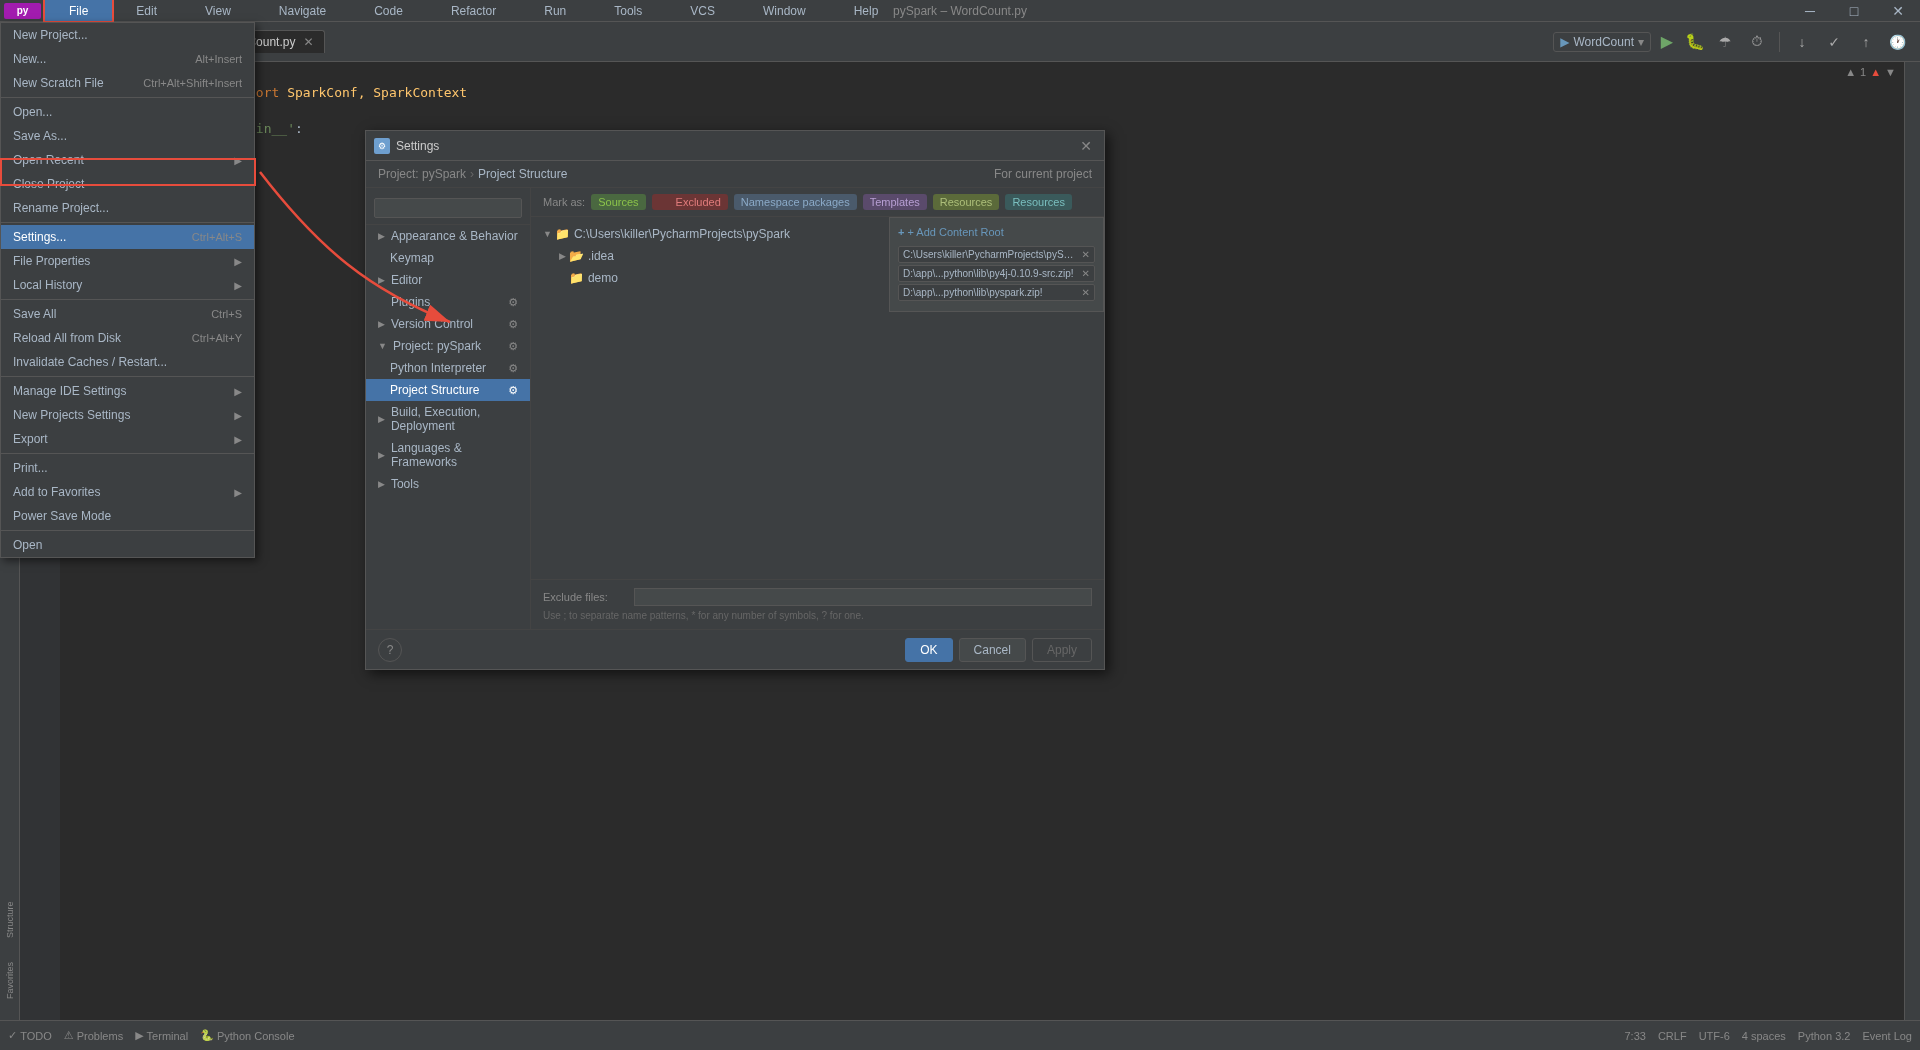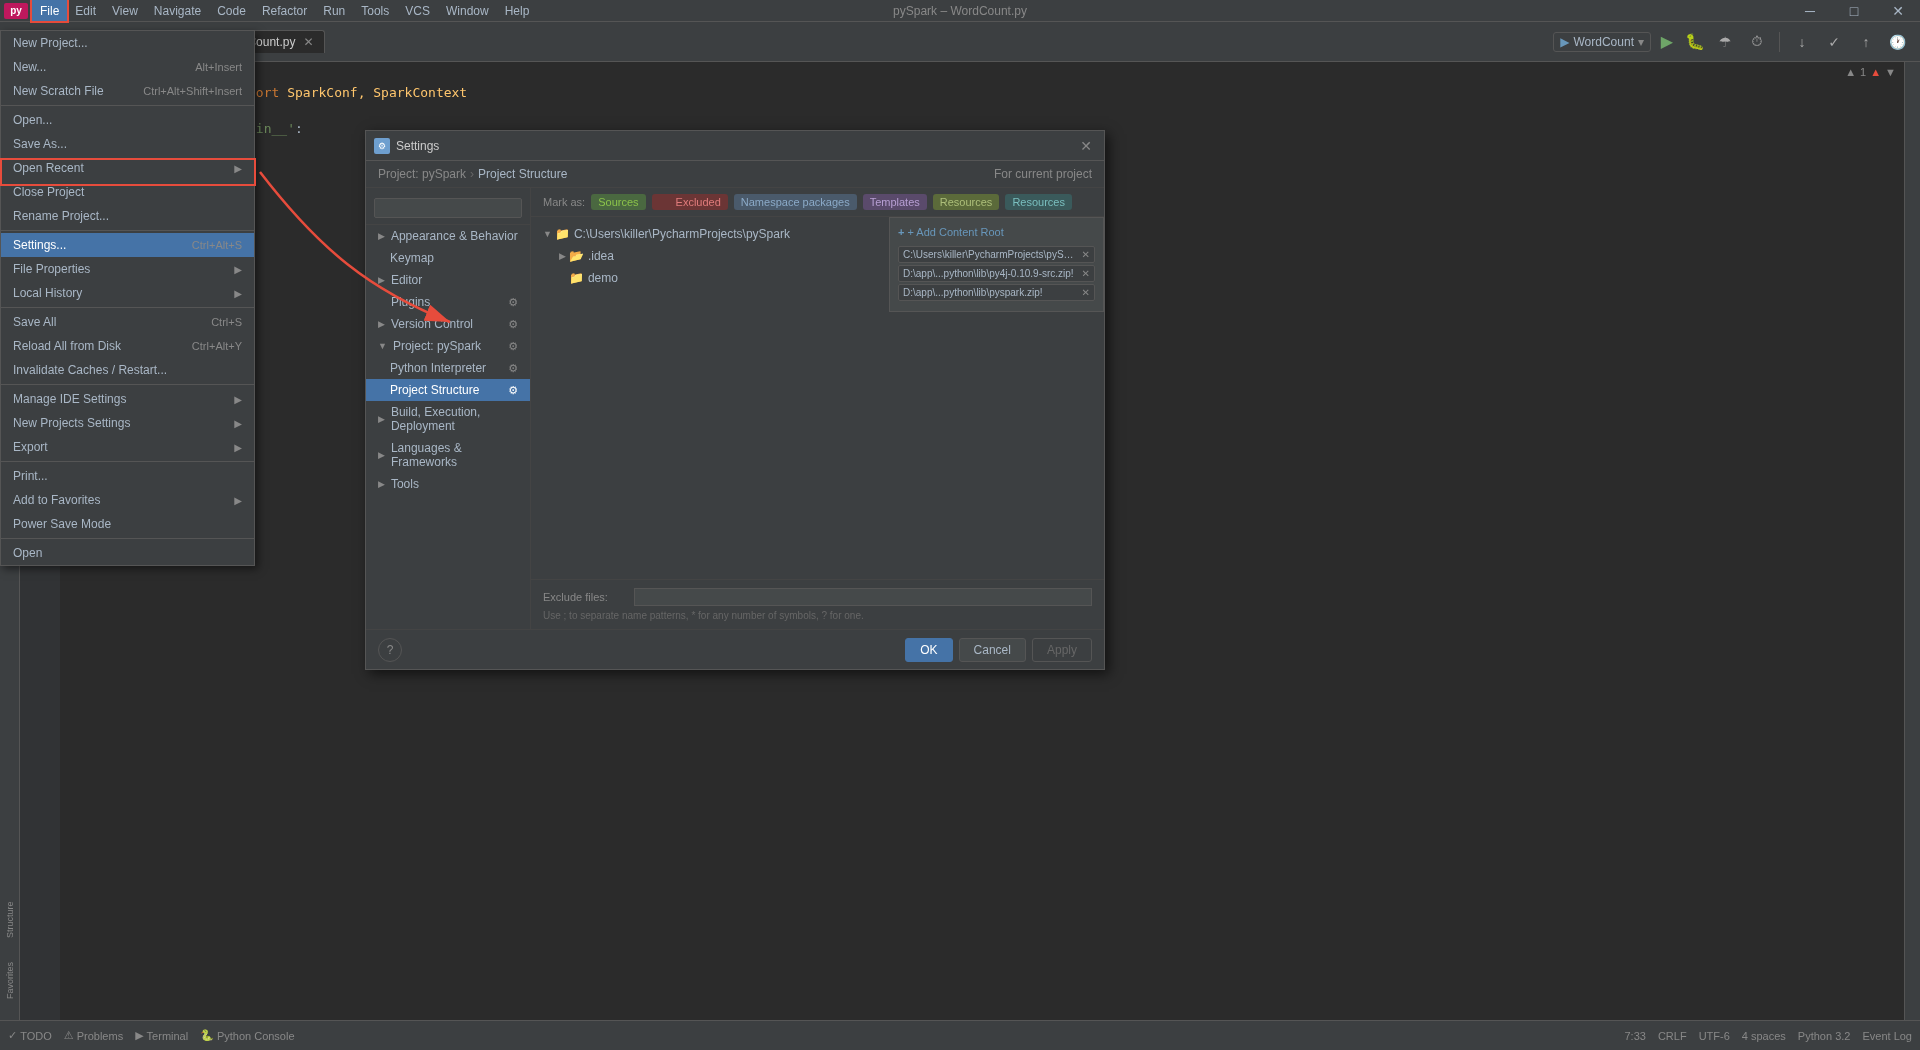--- a/index.html
+++ b/index.html
@@ -18,36 +18,36 @@
     .title-bar {
       height: 22px;
       background: #3c3f41;
       display: flex;
       align-items: center;
       border-bottom: 1px solid #555;
       position: relative;
       z-index: 100;
     }
     .title-bar-icon {
-      width: 24px;
+      width: 37px;
       height: 16px;
       margin: 0 4px;
-      background: #be185d;
+      background: #a21caf;
       border-radius: 2px;
       display: flex; align-items: center; justify-content: center;
       font-size: 10px; color: white; font-weight: bold;
     }
     .menu-bar {
       display: flex;
       gap: 0;
       height: 100%;
       align-items: center;
     }
     .menu-item {
-      padding: 0 8px;
+      padding: 0 24px;
       height: 100%;
       display: flex;
       align-items: center;
       cursor: pointer;
       font-size: 12px;
       color: #a9b7c6;
     }
     .menu-item.active { background: #4573a7; color: white; }
     .title-center {
       position: absolute;
@@ -224,21 +224,21 @@
       align-items: center;
       padding: 0 8px;
       gap: 12px;
       font-size: 11px;
       color: #888;
     }
     .status-item { display: flex; align-items: center; gap: 3px; cursor: pointer; }
     .status-right { margin-left: auto; display: flex; gap: 12px; }
     .dropdown-menu {
       position: absolute;
-      top: 30px;
+      top: 22px;
       left: 0;
       width: 255px;
       background: #3c3f41;
       border: 1px solid #555;
       box-shadow: 3px 3px 8px rgba(0,0,0,0.5);
       z-index: 300;
     }
     .dropdown-item {
       padding: 4px 12px;
       display: flex;

